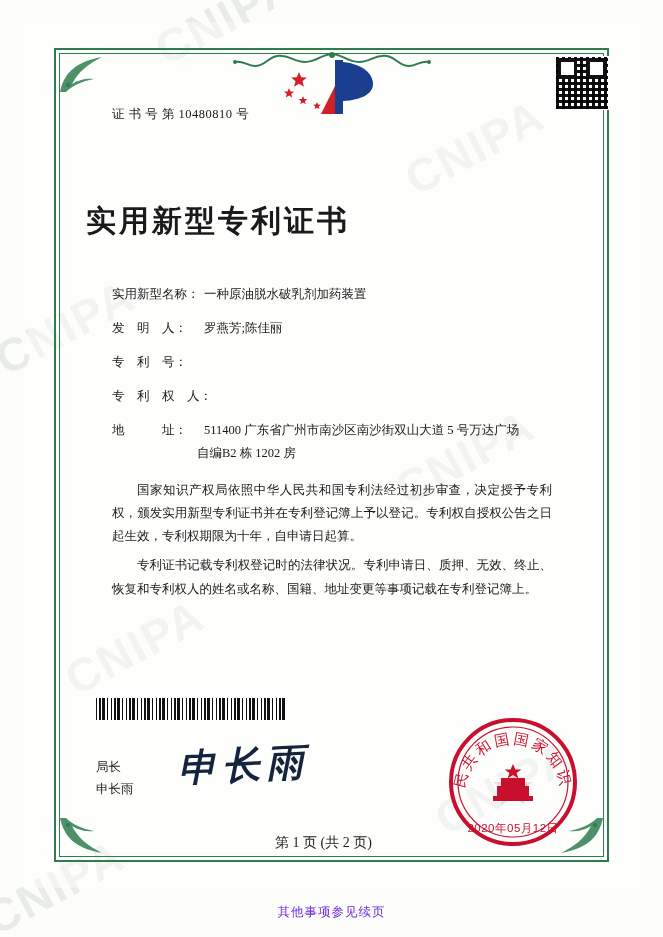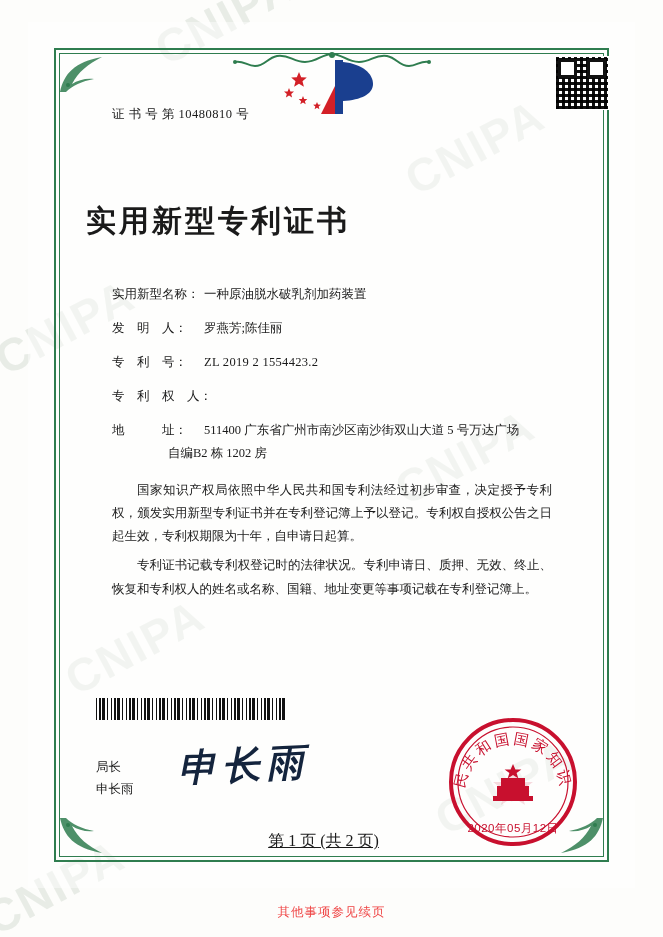--- a/index.html
+++ b/index.html
@@ -147,21 +147,21 @@
   }
   .flabel {
     width: 92px;
     flex: 0 0 92px;
     letter-spacing: 0;
     white-space: nowrap;
   }
   .fvalue { flex: 1 1 auto; }
   .fvalue.mono { font-family: "Liberation Serif", serif; letter-spacing: .3px; }
   .fsub {
-    margin: -11px 0 17px 56px;
+    margin: -11px 0 17px 85px;
     font-size: 12.5px;
   }
   .inline2 {
     display: flex;
     width: 100%;
   }
   .inline2 .a { width: 210px; flex: 0 0 210px; }
   .inline2 .b { flex: 1 1 auto; }
 
   .para {
@@ -226,31 +226,30 @@
     font-size: 11.5px;
     font-family: Liberation Sans, sans-serif;
     letter-spacing: .5px;
   }
 
   .page-no {
     position: absolute;
     left: 0; right: 16px;
     bottom: 36px;
     text-align: center;
-    font-size: 16px;
-    text-decoration: underline;
+    font-size: 14px;
   }
 
   .footer-note {
     position: absolute;
     left: 50%;
     transform: translateX(-50%);
     bottom: 16px;
     font-size: 12.5px;
-    color: #ef4444;
+    color: #6d28d9;
     letter-spacing: 1px;
     z-index: 2;
   }
 </style>
 </head>
 <body>
 
 <div class="watermarks">
   <div class="wm" style="left:-10px; top:300px; font-size:46px; transform:rotate(-28deg);">CNIPA</div>
   <div class="wm" style="left:400px; top:120px; font-size:46px; transform:rotate(-28deg);">CNIPA</div>
@@ -330,21 +329,20 @@
         <div class="fvalue">一种原油脱水破乳剂加药装置</div>
       </div>
 
       <div class="frow">
         <div class="flabel">发　明　人：</div>
         <div class="fvalue">罗燕芳;陈佳丽</div>
       </div>
 
       <div class="frow">
         <div class="flabel">专　利　号：</div>
-        <div class="fvalue mono">ZL 2019 2 1554423.2</div>
       </div>
 
 
       <div class="frow">
         <div class="flabel">专　利　权　人：</div>
       </div>
 
       <div class="frow">
         <div class="flabel">地　　　址：</div>
         <div class="fvalue">511400 广东省广州市南沙区南沙街双山大道 5 号万达广场</div>

